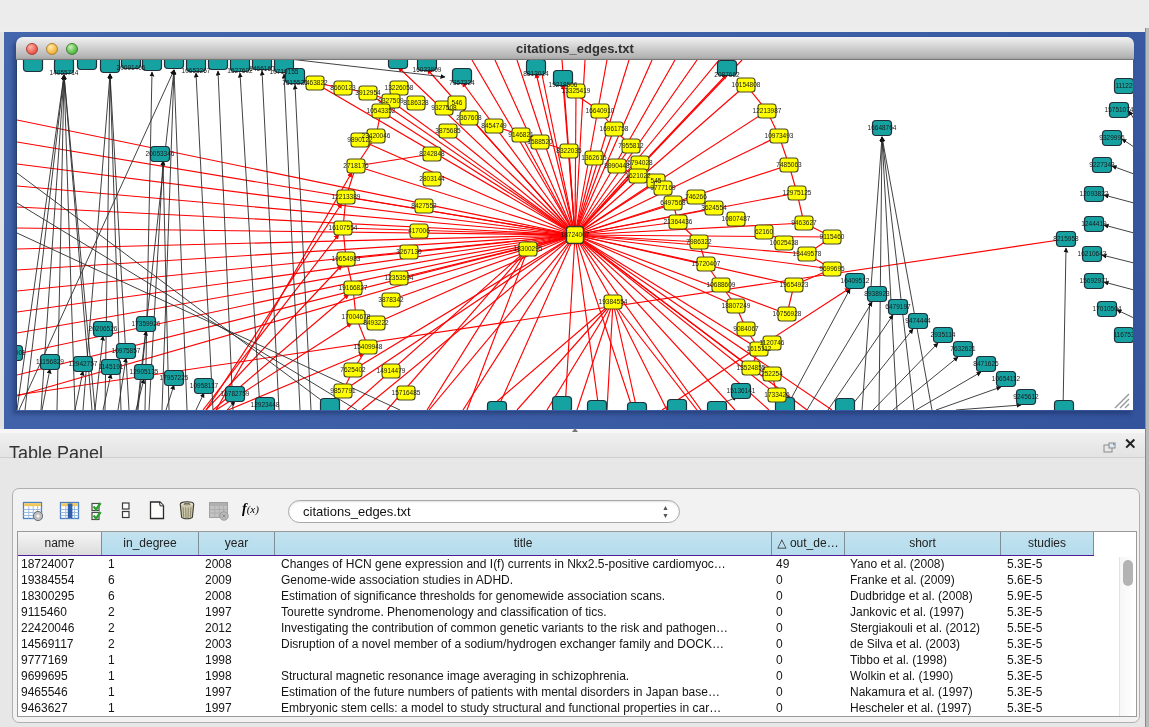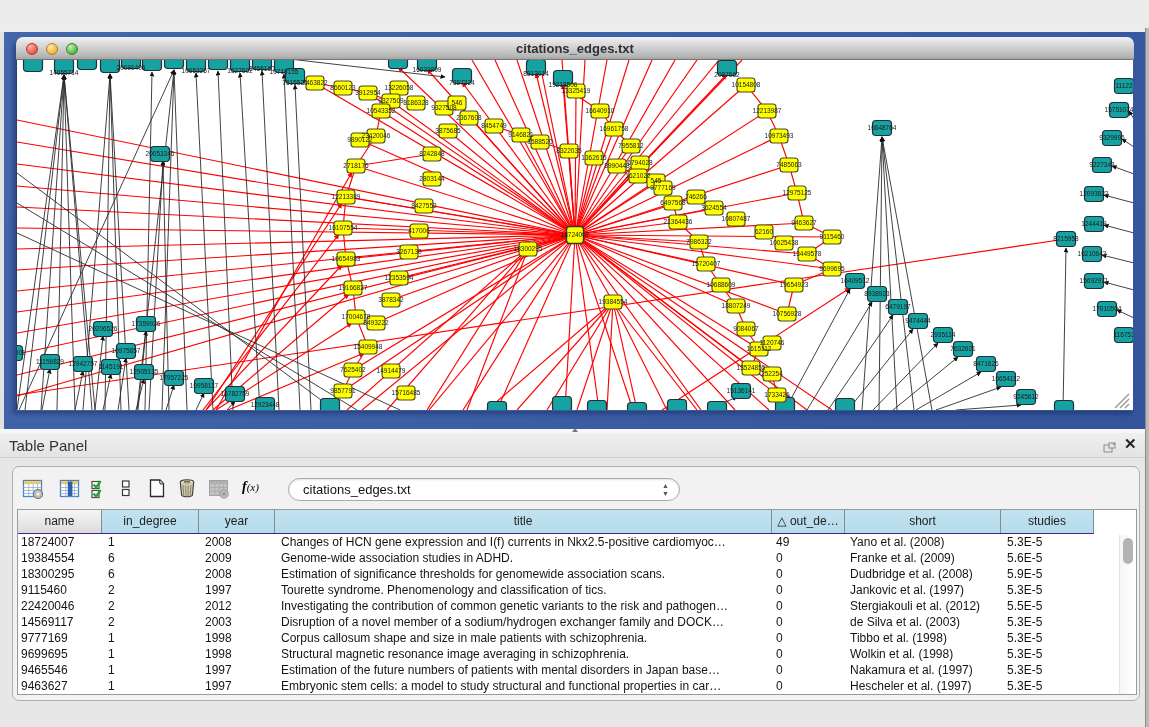--- a/index.html
+++ b/index.html
@@ -21,25 +21,25 @@
 .tl.y{left:30px;background:radial-gradient(circle at 35% 30%,#ffe9b0,#f5be4f 55%,#df9a2b);border:1px solid #b38124;}
 .tl.g{left:50px;background:radial-gradient(circle at 35% 30%,#c9f0b5,#67c457 55%,#3d9a30);border:1px solid #3d8230;}
 .titletext{position:absolute;left:0;right:0;top:4px;text-align:center;
   font-size:13px;font-weight:bold;color:#303030;}
 .canvas{position:relative;width:1117px;height:350px;background:#fff;overflow:hidden;
   border-left:1px solid #26406e;}
 .rightstrip{position:absolute;left:1145px;top:0;width:4px;height:727px;
   background:#b9b9b9;border-left:1px solid #8a8a8a;}
 .tpbar{position:absolute;left:0;top:405px;width:1146px;height:25px;
   background:linear-gradient(#f0f0f0,#e3e3e3);border-bottom:1px solid #cfcfcf;}
-.tpbar .t{position:absolute;left:9px;top:4px;font-size:15px;color:#333;}
+.tpbar .t{position:absolute;left:9px;top:10px;font-size:18px;color:#333;}
 .tpbar .fl{position:absolute;left:1103px;top:7px;}
 .tpbar .x{position:absolute;left:1124px;top:2px;font-size:15px;font-weight:bold;color:#222;}
 .panelbg{position:absolute;left:0;top:430px;width:1146px;height:270px;background:#e7e7e7;}
-.innerpanel{position:absolute;left:12px;top:438px;width:1128px;height:235px;
+.innerpanel{position:absolute;left:12px;top:460px;width:1128px;height:235px;
   background:#f2f2f2;border:1px solid #b0b0b0;border-radius:7px;}
 .toolbar{position:absolute;left:6px;top:5px;height:34px;width:1110px;}
 .toolbar .ic{position:absolute;top:5px;}
 .combo{position:absolute;left:269px;top:6px;width:392px;height:23px;background:#fff;
   border:1px solid #a9a9a9;border-radius:12px;font-size:13px;color:#111;
   line-height:21px;padding-left:14px;box-shadow:inset 0 1px 2px rgba(0,0,0,.12);}
 .combo .arr{position:absolute;right:10px;top:3px;color:#555;font-size:7px;line-height:8px;}
 .scrollpane{position:absolute;left:4px;top:42px;width:1120px;height:186px;
   background:#fff;border:1px solid #9a9a9a;}
 .thead{position:absolute;left:0;top:0;height:24px;width:1076px;
@@ -742,32 +742,31 @@
             <div class="c2">2003</div>
             <div class="c3">Disruption of a novel member of a sodium/hydrogen exchanger family and DOCK…</div>
             <div class="c4">0</div>
             <div class="c5">de Silva et al. (2003)</div>
             <div class="c6">5.3E-5</div>
           </div>
           <div class="tr">
             <div class="c0">9777169</div>
             <div class="c1">1</div>
             <div class="c2">1998</div>
-            <div class="c3">Corpus callosum shape and size in male patients with schizophrenia.</div>
             <div class="c4">0</div>
             <div class="c5">Tibbo et al. (1998)</div>
             <div class="c6">5.3E-5</div>
           </div>
           <div class="tr">
             <div class="c0">9699695</div>
             <div class="c1">1</div>
             <div class="c2">1998</div>
             <div class="c3">Structural magnetic resonance image averaging in schizophrenia.</div>
             <div class="c4">0</div>
-            <div class="c5">Wolkin et al. (1998)</div>
+            <div class="c5">Wolkin et al. (1990)</div>
             <div class="c6">5.3E-5</div>
           </div>
           <div class="tr">
             <div class="c0">9465546</div>
             <div class="c1">1</div>
             <div class="c2">1997</div>
             <div class="c3">Estimation of the future numbers of patients with mental disorders in Japan base…</div>
             <div class="c4">0</div>
             <div class="c5">Nakamura et al. (1997)</div>
             <div class="c6">5.3E-5</div>

